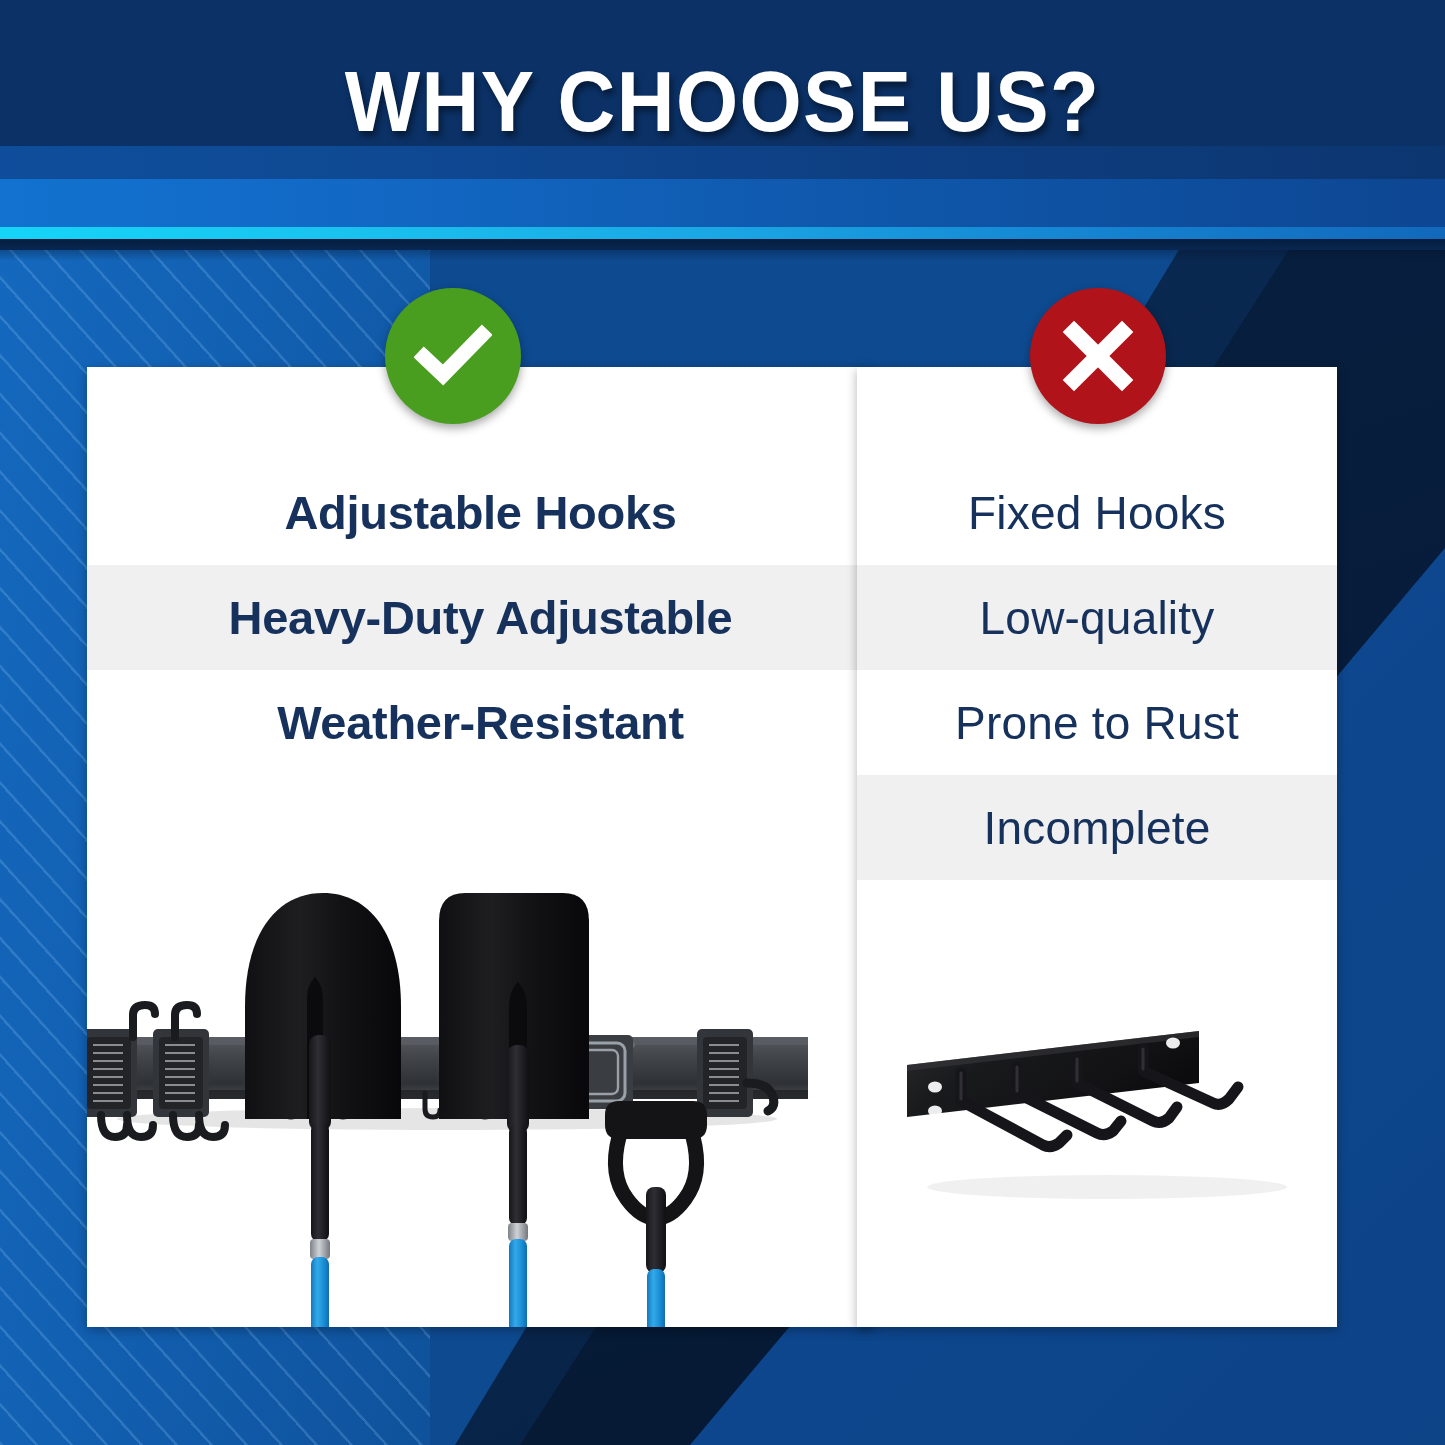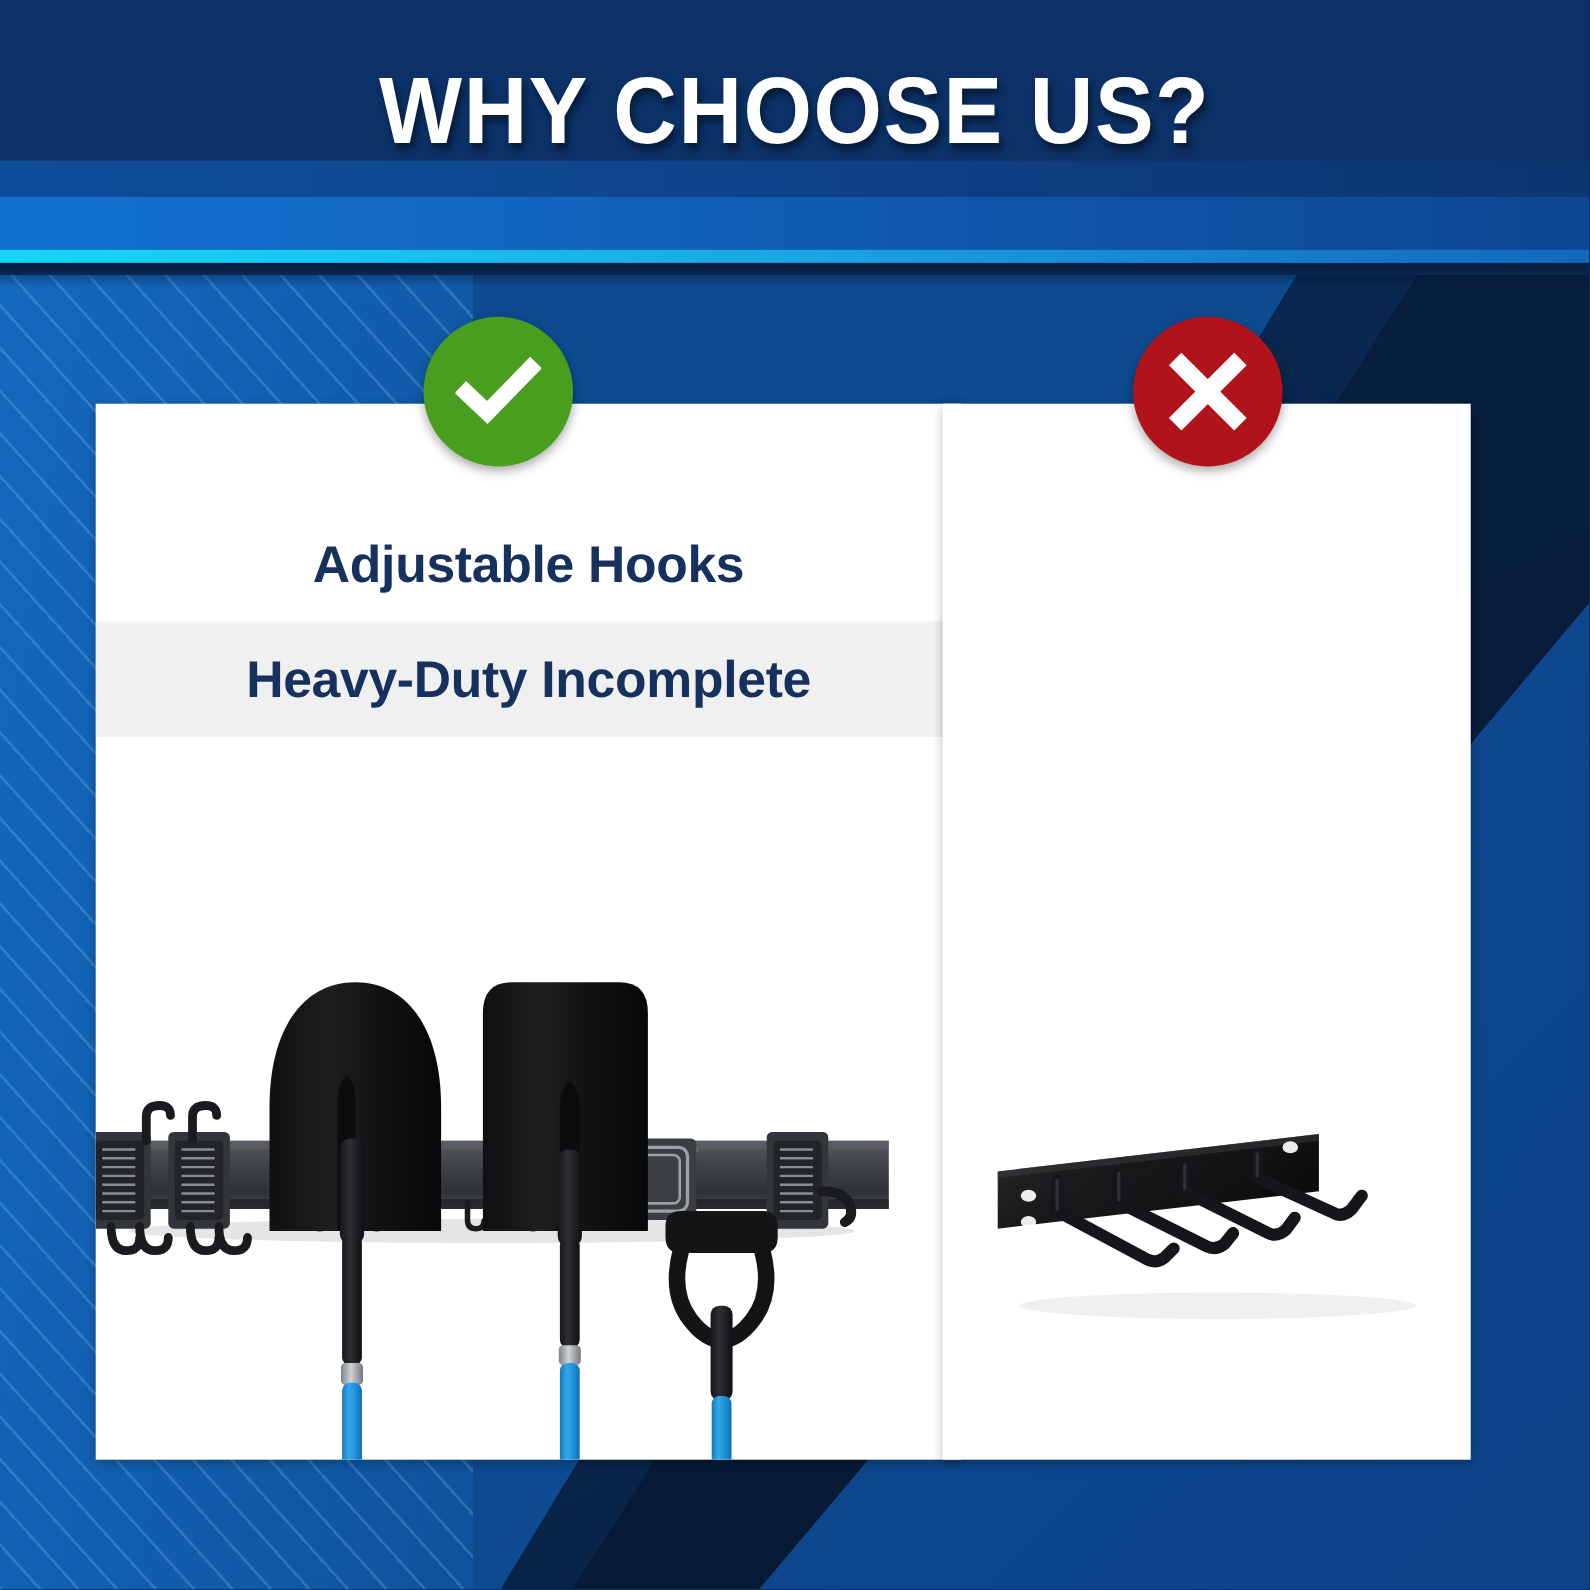--- a/index.html
+++ b/index.html
@@ -192,21 +192,24 @@
 
   <div class="title">WHY CHOOSE US?</div>
 
   <div class="card" id="card-left">
 
     <div class="rows">
       <div class="row">
         <span class="row-text-strong">Adjustable Hooks</span>
       </div>
       <div class="row alt">
-        <span class="row-text-strong">Heavy-Duty Incomplete</span>
+        <span class="row-text-strong">Heavy-Duty Adjustable</span>
+      </div>
+      <div class="row">
+        <span class="row-text-strong">Weather-Resistant</span>
       </div>
     </div>
 
     <svg class="art" id="art-left" viewBox="0 0 721 440">
       <defs>
         <linearGradient id="railG" x1="0" y1="0" x2="0" y2="1">
           <stop offset="0" stop-color="#55585d"></stop>
           <stop offset=".35" stop-color="#404348"></stop>
           <stop offset=".75" stop-color="#2e3135"></stop>
           <stop offset="1" stop-color="#4a4d52"></stop>
@@ -320,20 +323,34 @@
         <path d="M518 228 q0 -14 14 -14 h74 q14 0 14 14 v10 q0 14 -14 14 h-74 q-14 0 -14 -14 Z" fill="#141416"></path>
         <path d="M532 250 q-10 38 8 62 q14 19 29 19 q15 0 29 -19 q18 -24 8 -62" fill="none" stroke="#141416" stroke-width="15" stroke-linecap="round"></path>
         <rect x="559" y="300" width="20" height="86" rx="8" fill="url(#shaftG)"></rect>
         <rect x="560" y="382" width="18" height="98" rx="7" fill="url(#handleG)"></rect>
       </g>
     </svg>
   </div>
 
   <div class="card" id="card-right">
 
+    <div class="rows">
+      <div class="row">
+        <span class="row-text-plain">Fixed Hooks</span>
+      </div>
+      <div class="row alt">
+        <span class="row-text-plain">Low-quality</span>
+      </div>
+      <div class="row">
+        <span class="row-text-plain">Prone to Rust</span>
+      </div>
+      <div class="row alt">
+        <span class="row-text-plain">Incomplete</span>
+      </div>
+    </div>
 
     <svg class="art" id="art-right" viewBox="0 0 480 250">
       <defs>
         <linearGradient id="plateG" x1="0" y1="0" x2="1" y2="0.4">
           <stop offset="0" stop-color="#2b2b2e"></stop>
           <stop offset=".35" stop-color="#191a1c"></stop>
           <stop offset=".8" stop-color="#121214"></stop>
           <stop offset="1" stop-color="#0c0c0e"></stop>
         </linearGradient>
       </defs>

